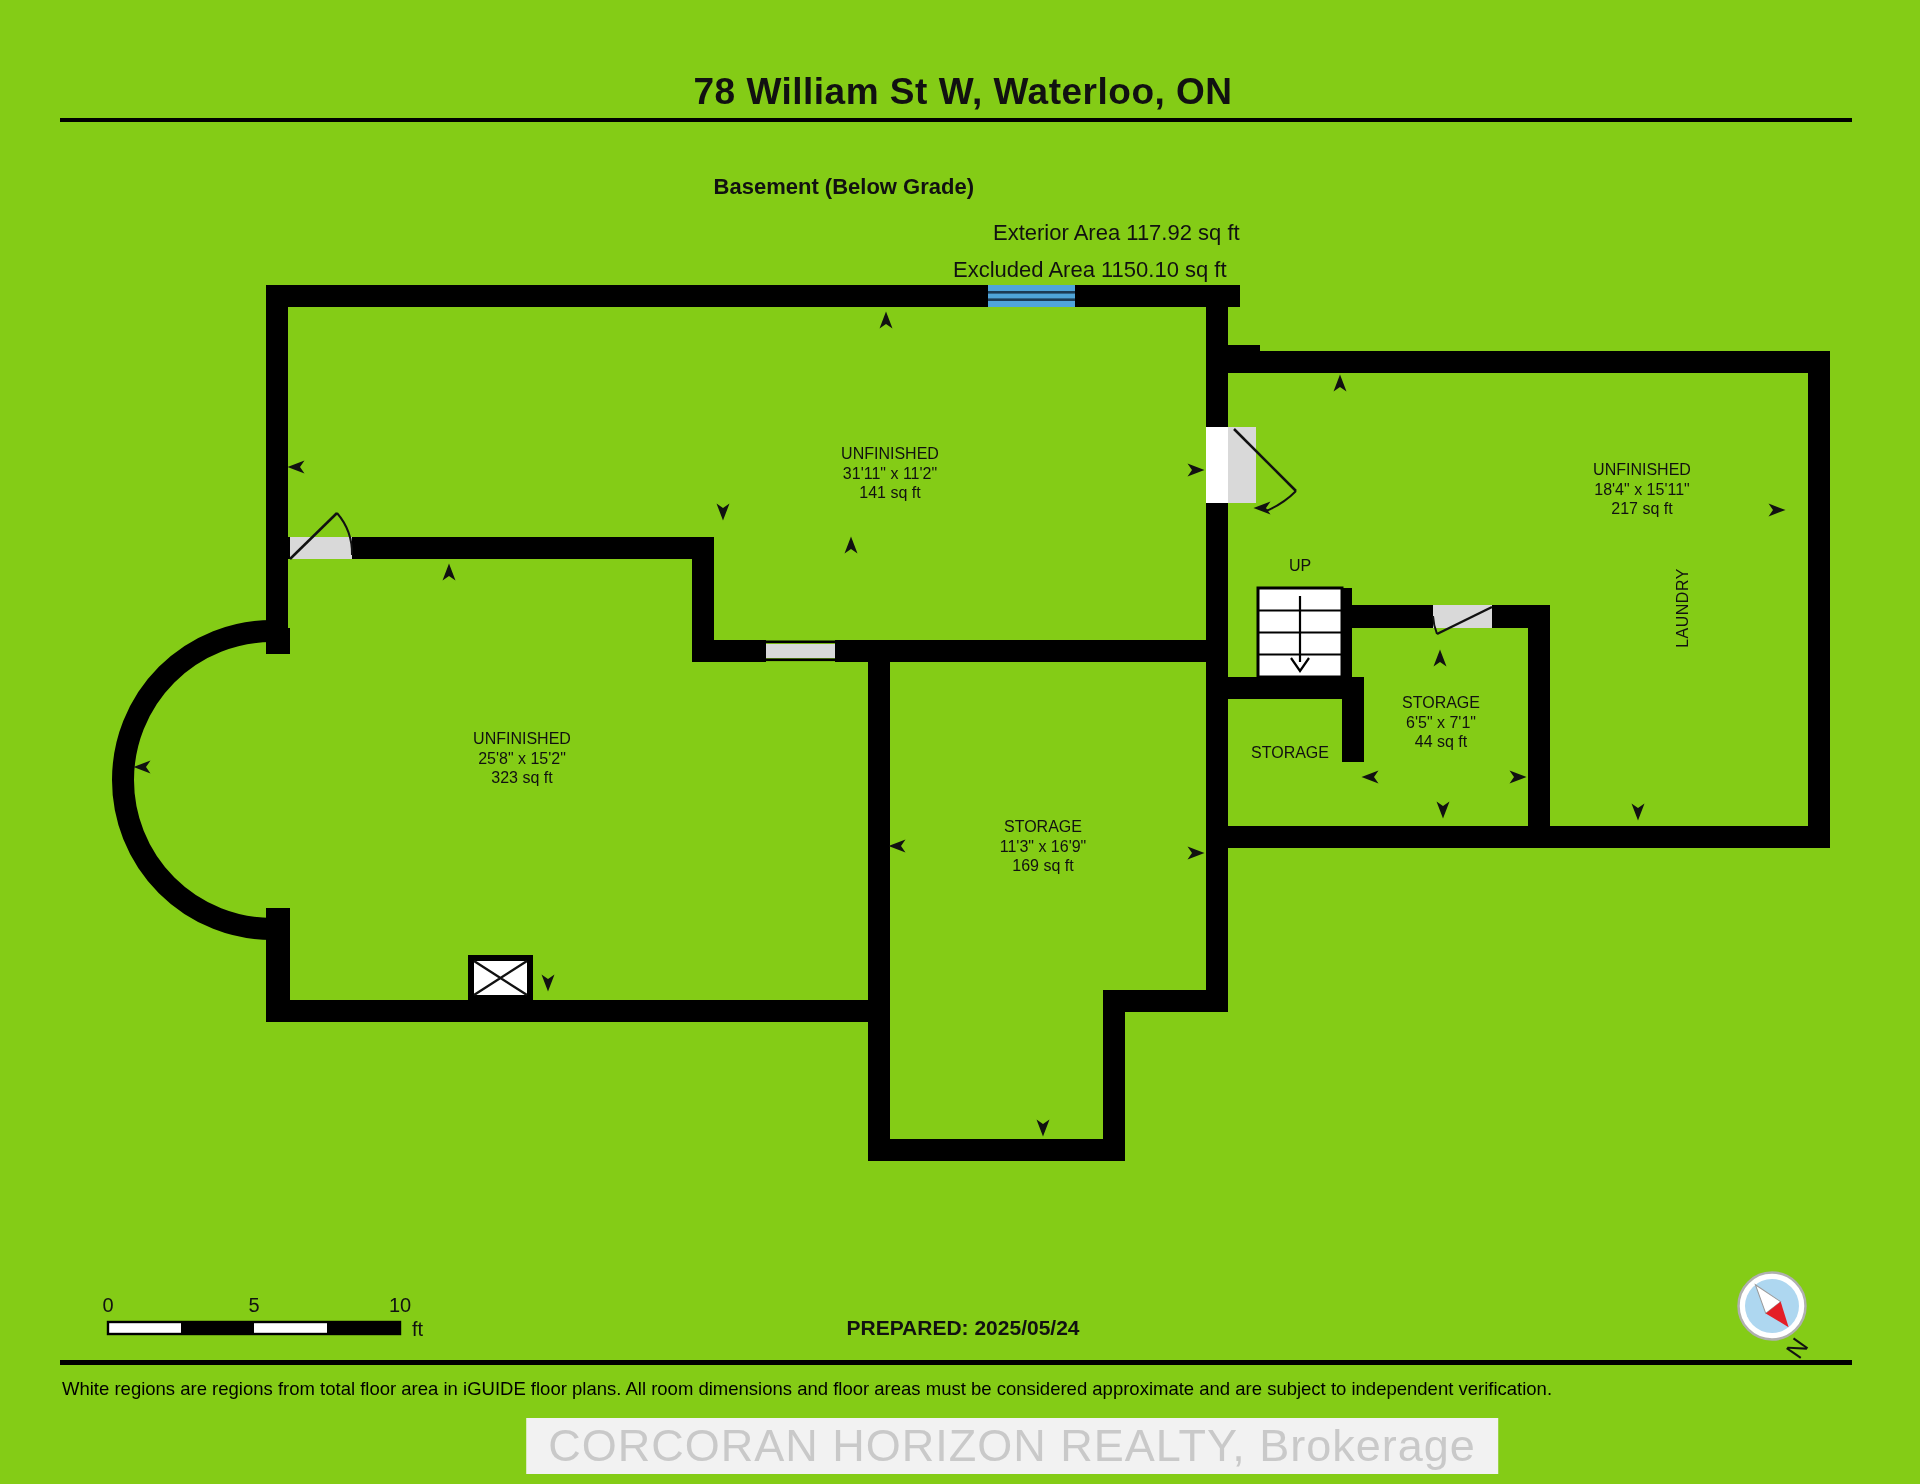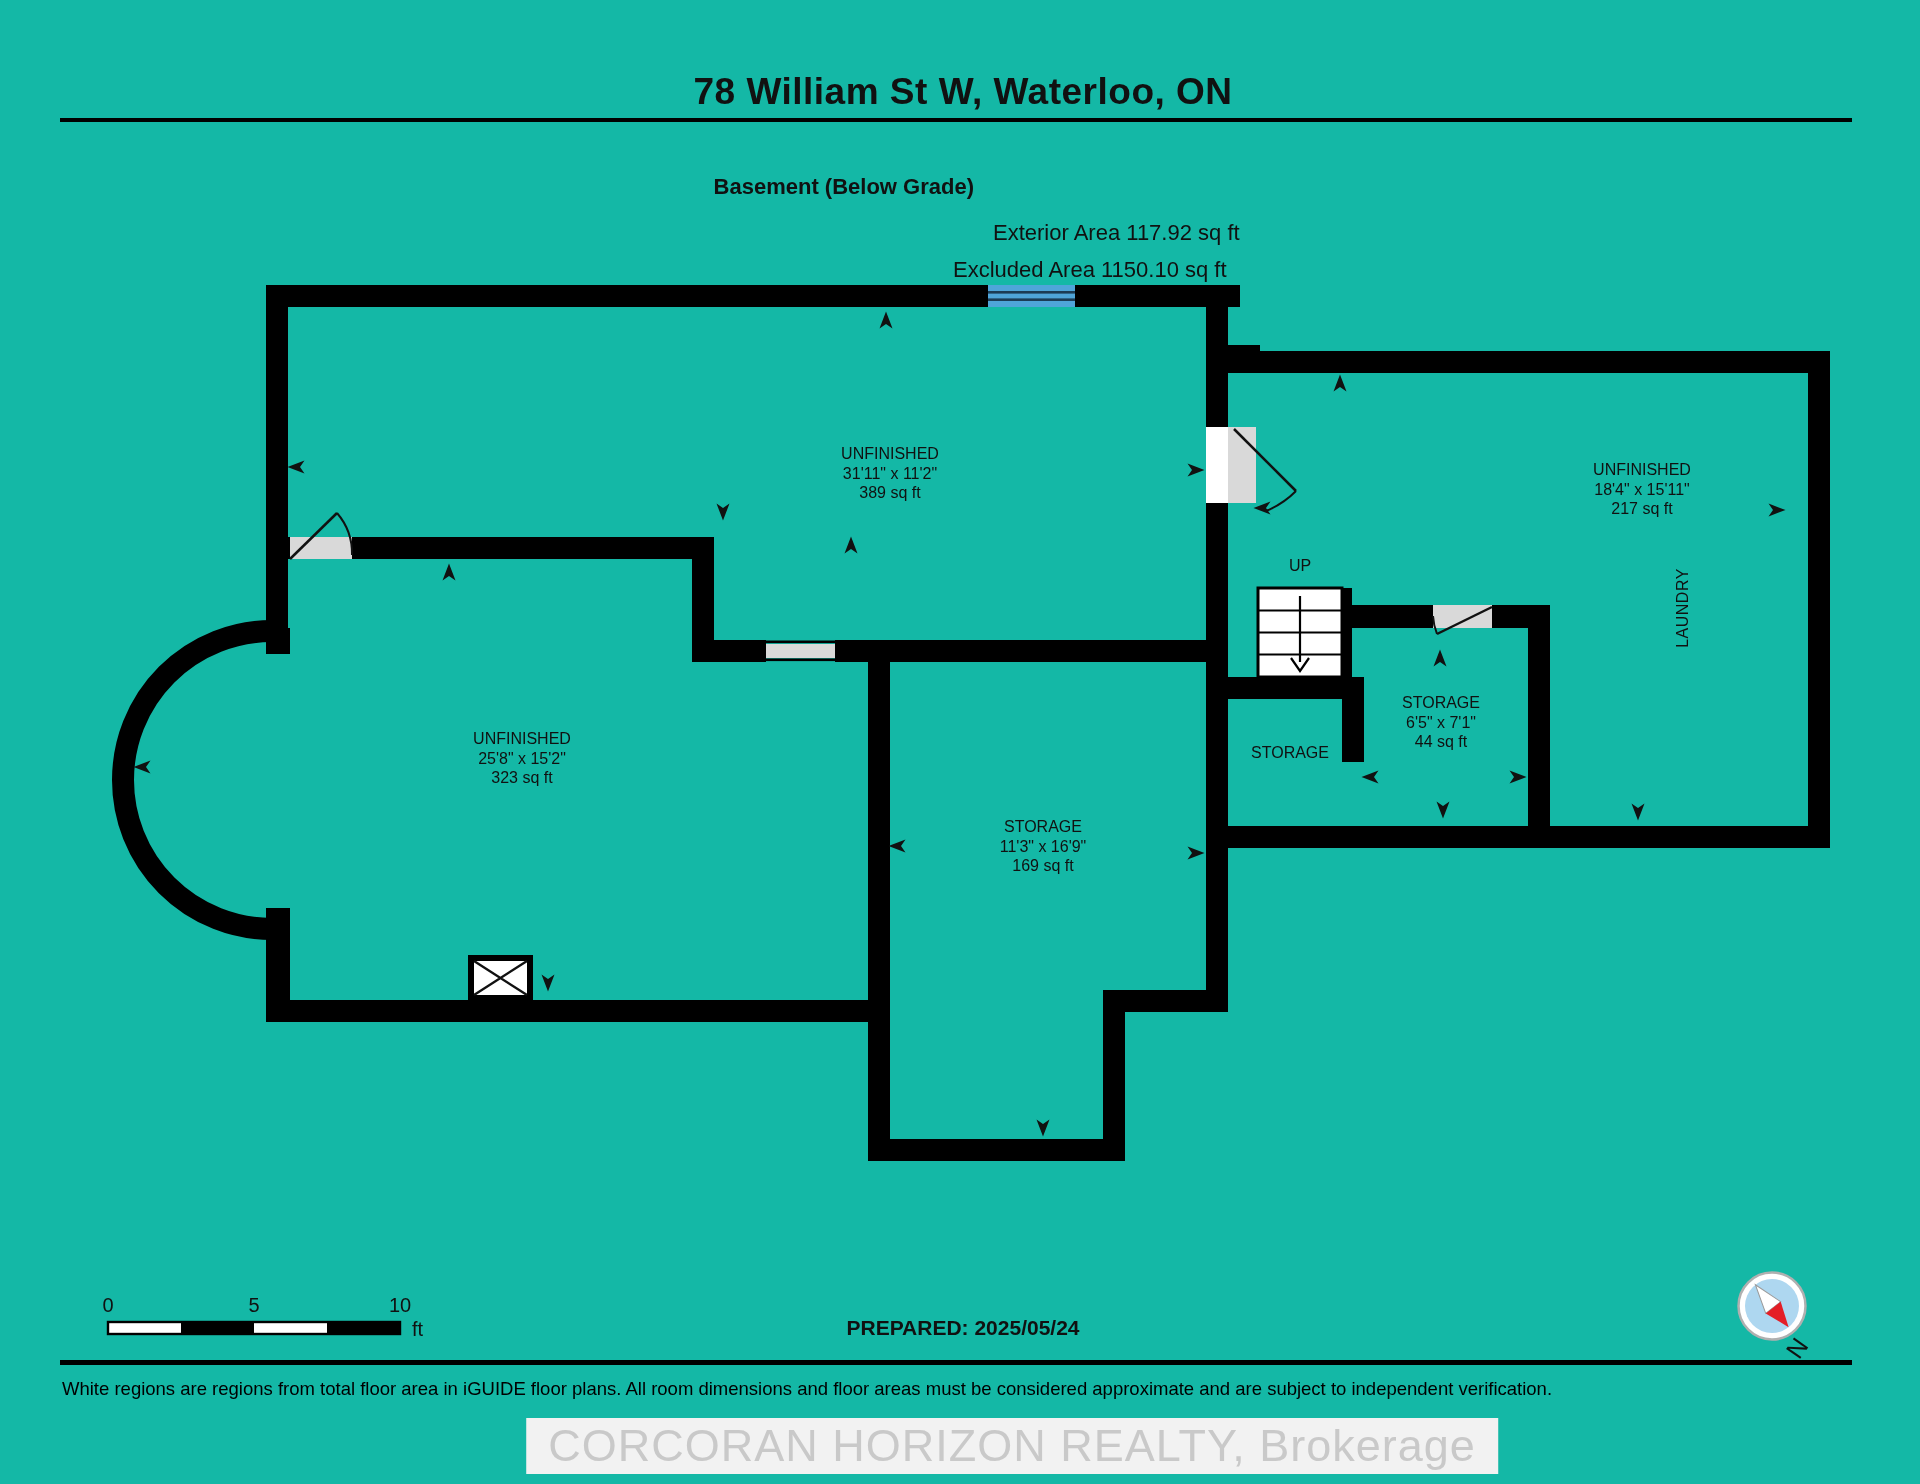--- a/index.html
+++ b/index.html
@@ -1,17 +1,17 @@
 <!DOCTYPE html>
 <html><head>
 <meta charset="utf-8">
 <style>
   html,body{margin:0;padding:0;background:#ffffff;}
   #page{
-    position:relative;width:1920px;height:1484px;background:#14b8a6;overflow:hidden;
+    position:relative;width:1920px;height:1484px;background:#84cc16;overflow:hidden;
     font-family:"Liberation Sans","DejaVu Sans",sans-serif;color:#111;
   }
   #plan-svg{position:absolute;left:0;top:0;}
   .lbl{
     position:absolute;transform:translate(-50%,-50%);
     text-align:center;font-size:16px;line-height:1.22;white-space:nowrap;color:#111;
   }
   .title{font-size:37px;font-weight:bold;letter-spacing:0.5px;}
   .sub-bold{font-weight:bold;font-size:22px;transform:translate(-100%,-50%);}
   .sub{font-size:22px;transform:translate(0,-50%);margin-top:46px;}
@@ -153,21 +153,21 @@
 
   <div class="lbl title" style="left:963px;top:92px">78 William St W, Waterloo, ON</div>
 
   <div class="lbl sub-bold" style="left:974px;top:187px">Basement (Below Grade)</div>
   <div class="lbl sub" style="left:993px;top:187px">Exterior Area 117.92 sq ft</div>
   <div class="lbl sub" style="left:953px;top:224px">Excluded Area 1150.10 sq ft</div>
 
   <div class="lbl" style="left:890px;top:473px">
     <div>UNFINISHED</div>
     <div>31'11" x 11'2"</div>
-    <div>389 sq ft</div>
+    <div>141 sq ft</div>
   </div>
 
   <div class="lbl" style="left:1642px;top:489px">
     <div>UNFINISHED</div>
     <div>18'4" x 15'11"</div>
     <div>217 sq ft</div>
   </div>
 
   <div class="lbl rot-laundry" style="left:1683px;top:608px">LAUNDRY</div>
 

